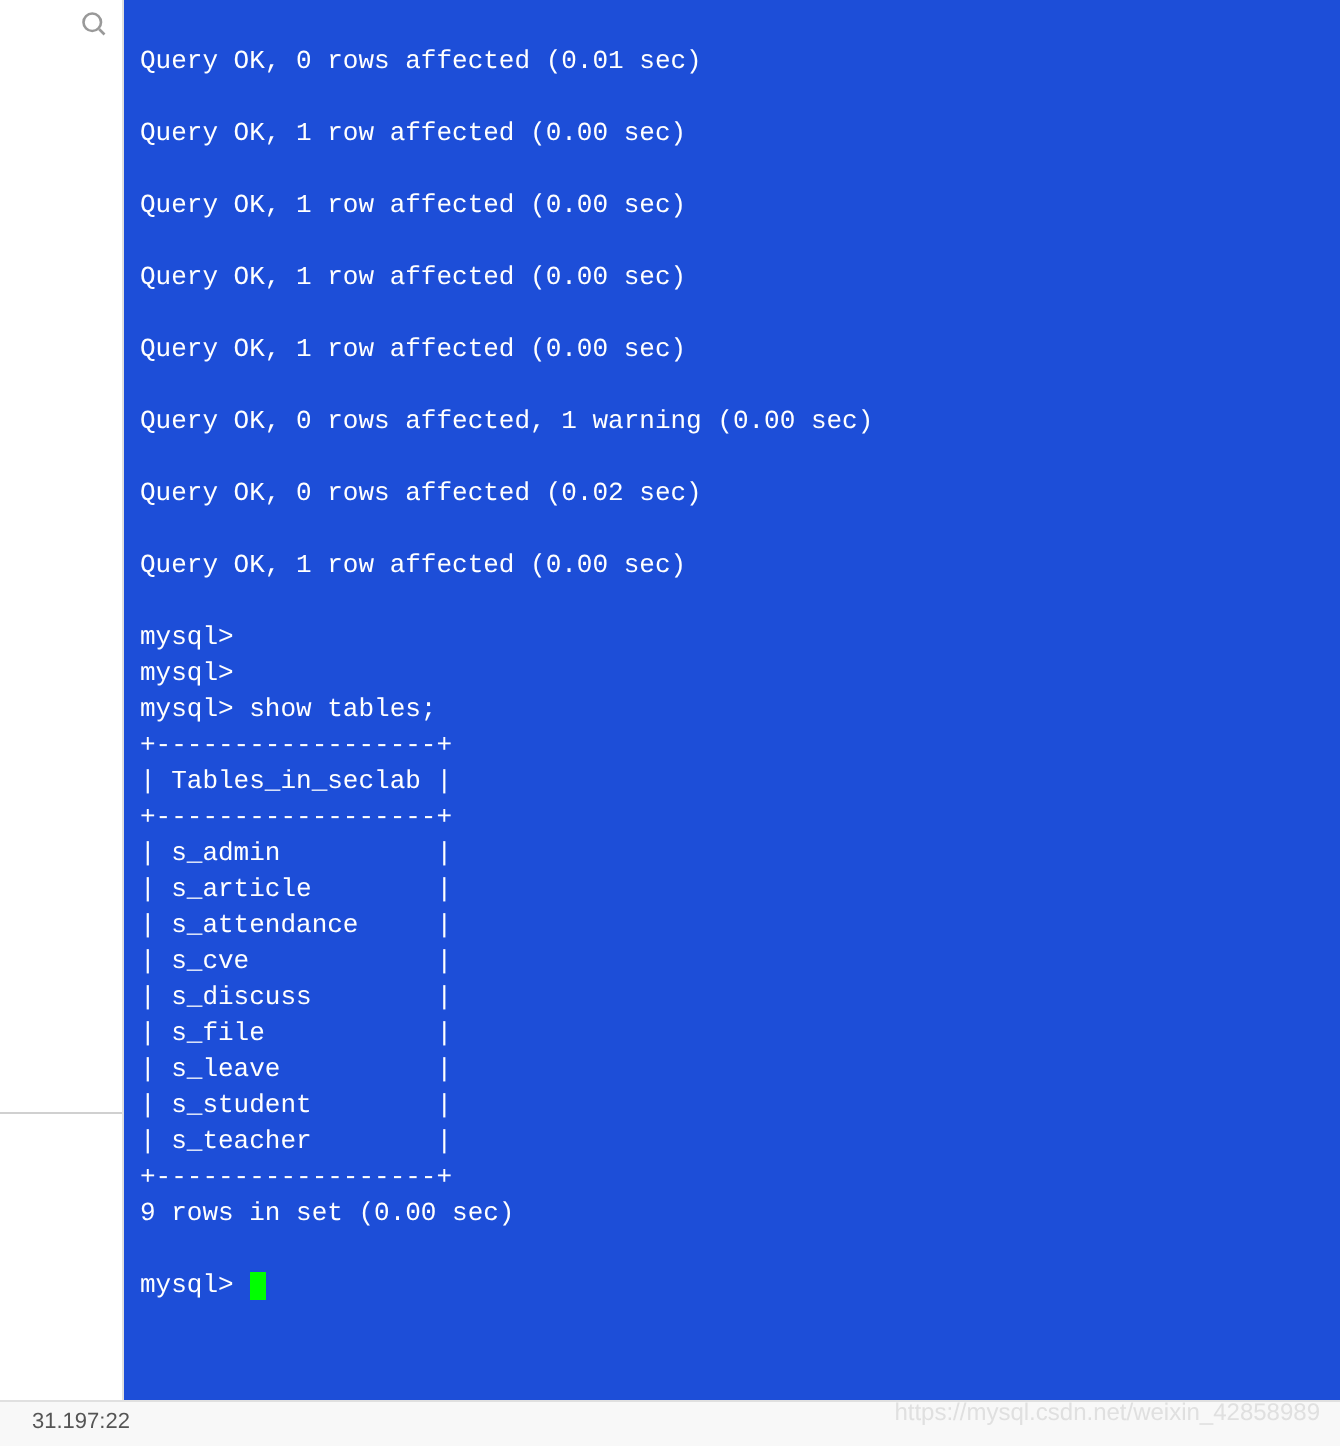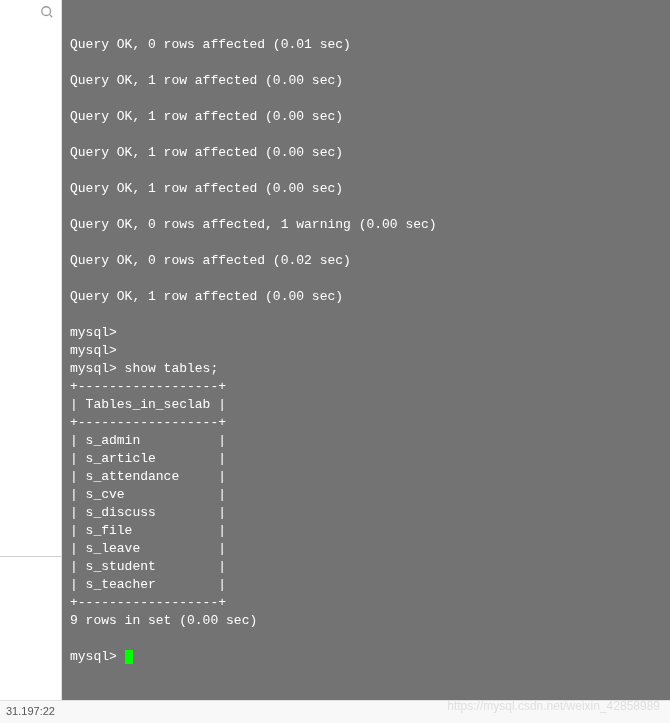--- a/index.html
+++ b/index.html
@@ -45,25 +45,25 @@
       width: 100%;
       height: 1px;
       background: #d0d0d0;
     }
     .terminal {
       position: absolute;
       left: 62px;
       top: 0;
       width: 608px;
       height: 700px;
-      background: #737373;
+      background: #1d4ed8;
       color: #ffffff;
       font-size: 13px;
       line-height: 18px;
-      padding: 18px 8px;
+      padding: 4px 8px;
       white-space: pre;
       overflow: hidden;
     }
     .terminal-line {
       display: block;
       min-height: 18px;
     }
     .cursor {
       display: inline-block;
       width: 8px;
@@ -74,21 +74,21 @@
     .status-bar {
       position: absolute;
       bottom: 0;
       left: 0;
       width: 100%;
       height: 23px;
       background: #f8f8f8;
       font-family: Arial, sans-serif;
       font-size: 11px;
       color: #555;
-      padding: 4px 6px;
+      padding: 4px 16px;
       border-top: 1px solid #e0e0e0;
     }
     .watermark {
       position: absolute;
       bottom: 10px;
       right: 10px;
       font-family: Arial, sans-serif;
       font-size: 12px;
       color: rgba(200,200,200,0.5);
       pointer-events: none;

